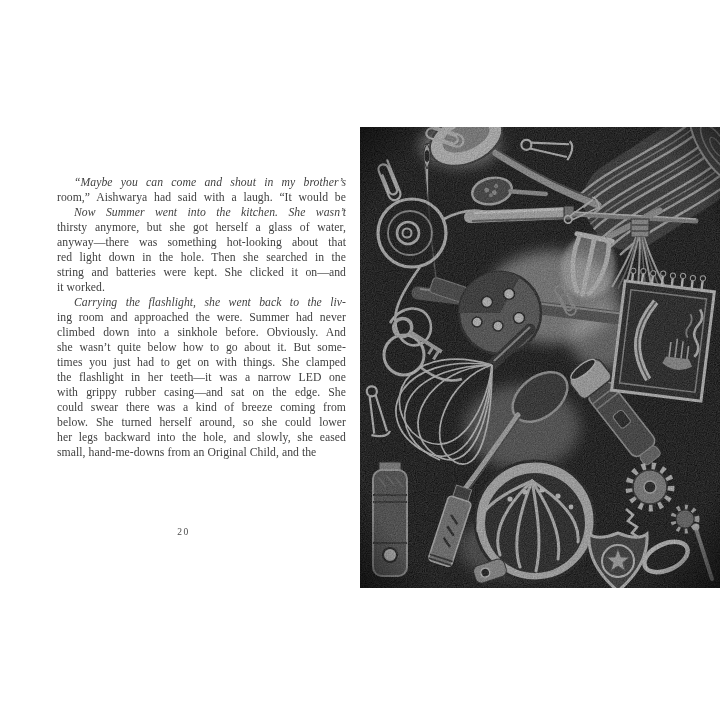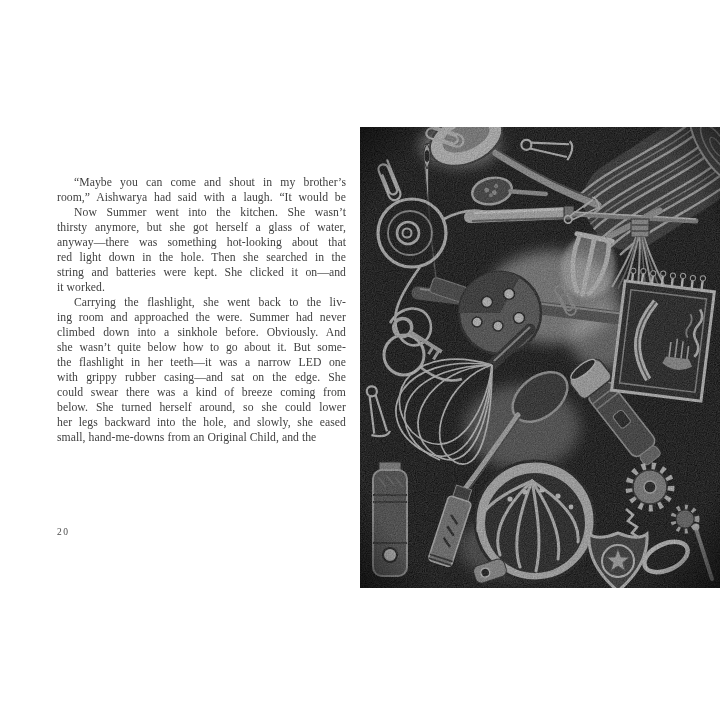--- a/index.html
+++ b/index.html
@@ -14,24 +14,24 @@
     color:#414141;
   }
   .para{margin:0;}
   .line{
     font-size:11.7px;
     line-height:15px;height:15px;overflow:hidden;
     text-align:justify;text-align-last:justify;
     letter-spacing:0.05px;
   }
   .line.last{text-align-last:left;}
-  .line.first{text-indent:17px;}
+  .line.first{text-indent:17px;font-style:italic;}
   .folio{
     position:absolute;left:57px;top:527px;width:253px;
-    text-align:left;font-size:9.5px;letter-spacing:1.5px;color:#4a4a4a;
+    text-align:center;font-size:9.5px;letter-spacing:1.5px;color:#4a4a4a;
   }
   
   .illustration{
     position:absolute;left:360px;top:127px;width:360px;height:461px;margin:0;
     background:#141414;
   }
   .illustration svg{display:block;width:360px;height:461px;}
 </style>
 </head>
 <body>
@@ -50,20 +50,21 @@
           <div class="line">anyway—there was something hot-looking about that</div>
           <div class="line">red light down in the hole. Then she searched in the</div>
           <div class="line">string and batteries were kept. She clicked it on—and</div>
           <div class="line last">it worked.</div>
         </div>
         <div class="para">
           <div class="line first">Carrying the flashlight, she went back to the liv-</div>
           <div class="line">ing room and approached the were. Summer had never</div>
           <div class="line">climbed down into a sinkhole before. Obviously. And</div>
           <div class="line">she wasn’t quite below how to go about it. But some-</div>
+          <div class="line">times you just had to get on with things. She clamped</div>
           <div class="line">the flashlight in her teeth—it was a narrow LED one</div>
           <div class="line">with grippy rubber casing—and sat on the edge. She</div>
           <div class="line">could swear there was a kind of breeze coming from</div>
           <div class="line">below. She turned herself around, so she could lower</div>
           <div class="line">her legs backward into the hole, and slowly, she eased</div>
           <div class="line last">small, hand-me-downs from an Original Child, and the</div>
         </div>
       </div>
   </div>
   <div class="folio">20</div>

